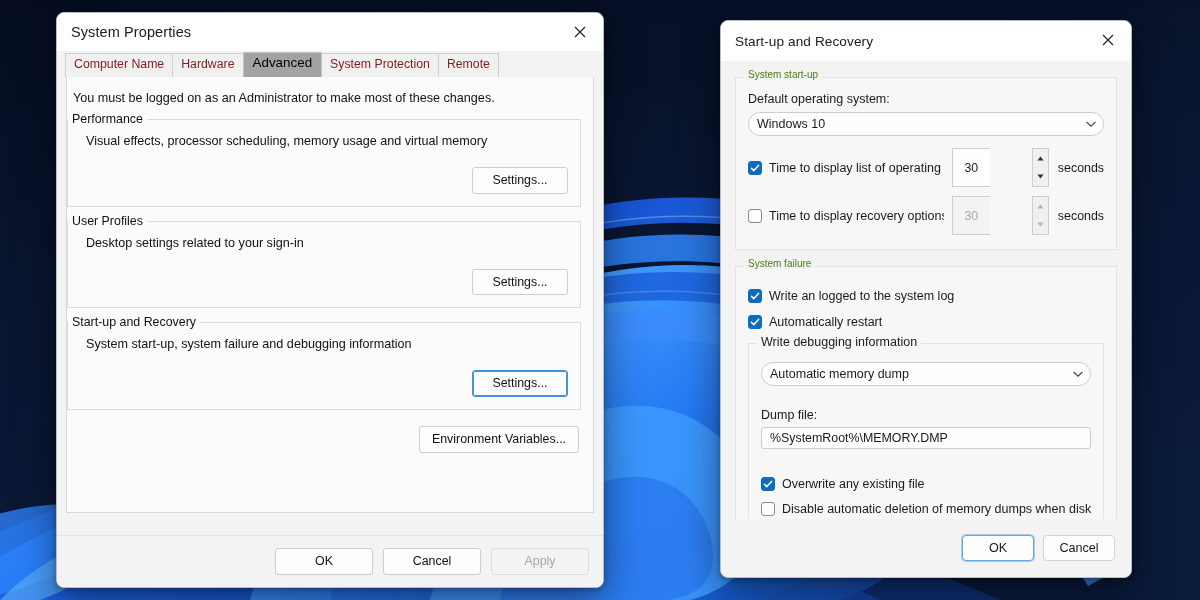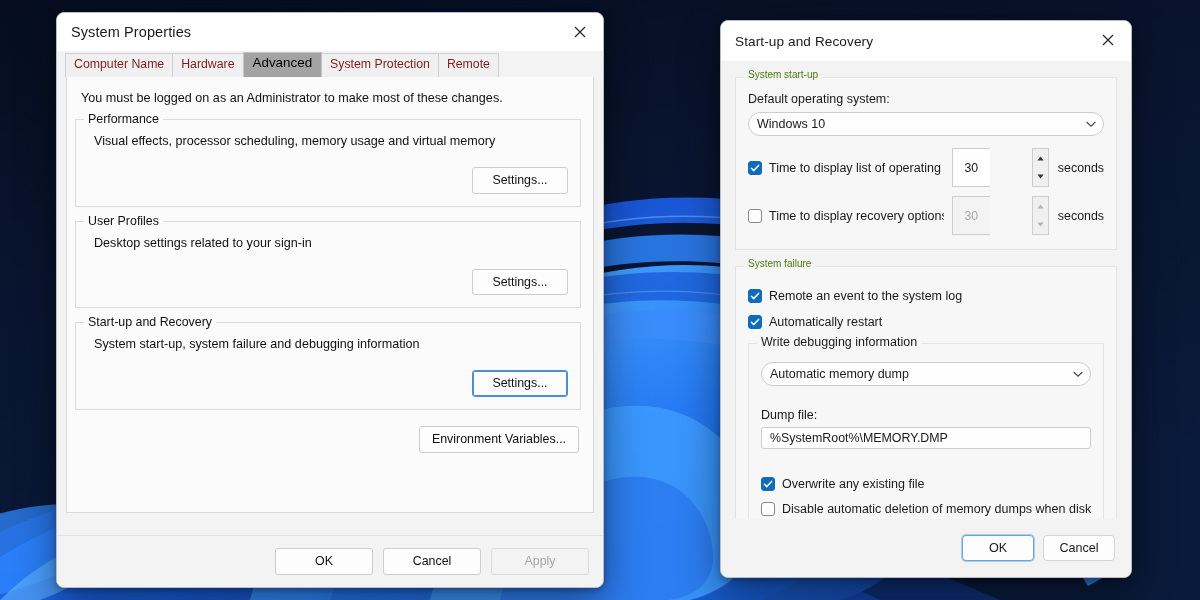--- a/index.html
+++ b/index.html
@@ -81,39 +81,39 @@
     color: #000;
   }
 
   .tabpanel {
     margin: 0 9px 0 9px;
     background: #fbfbfb;
     border: 1px solid #d8d8d8;
     position: relative;
     top: -1px;
     height: 437px;
-    padding: 10px 12px 0 8px;
+    padding: 10px 12px 0 0;
   }
 
   .admin-note {
     font-size: 12.6px;
     color: #111;
     padding: 4px 0 0 6px;
   }
 
   
   .group {
     margin-top: 14px;
     border: 1px solid #dcdcdc;
     position: relative;
     padding: 14px 12px 12px 12px;
   }
   .group > .legend {
     position: absolute;
-    top: -8px; left: 8px;
+    top: -8px; left: 0;
     background: #fbfbfb;
     padding: 0 4px;
     font-size: 12.4px;
     color: #111;
   }
   .group .desc {
     font-size: 12.6px;
     color: #111;
     padding-left: 6px;
   }
@@ -510,21 +510,21 @@
 
     <div class="group2" style="padding-bottom:16px;">
       <span class="legend">System failure</span>
 
       <div class="cbrow" style="margin-top:8px;">
         <div class="cb checked">
           <svg viewBox="0 0 10 10">
               <path d="M1.4 5.2 L3.8 7.6 L8.6 2.4" stroke="#fff" stroke-width="1.5" fill="none" stroke-linecap="round" stroke-linejoin="round"></path>
             </svg>
         </div>
-        <div class="cbtext">Remote an event to the system log</div>
+        <div class="cbtext">Write an logged to the system log</div>
       </div>
 
       <div class="cbrow">
         <div class="cb checked">
           <svg viewBox="0 0 10 10">
               <path d="M1.4 5.2 L3.8 7.6 L8.6 2.4" stroke="#fff" stroke-width="1.5" fill="none" stroke-linecap="round" stroke-linejoin="round"></path>
             </svg>
         </div>
         <div class="cbtext">Automatically restart</div>
       </div>

